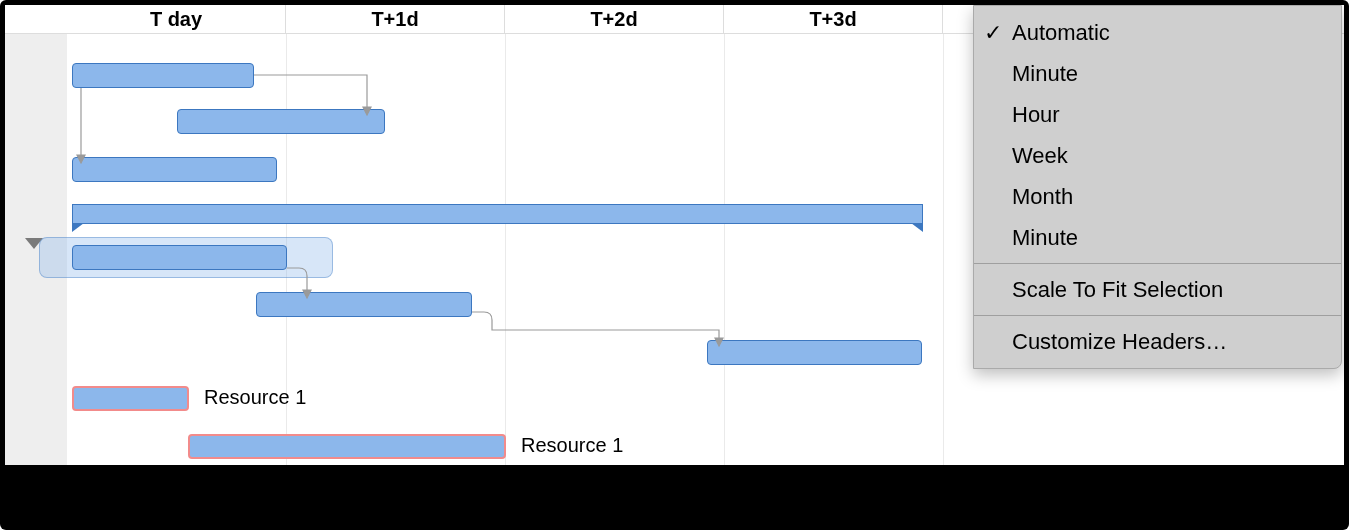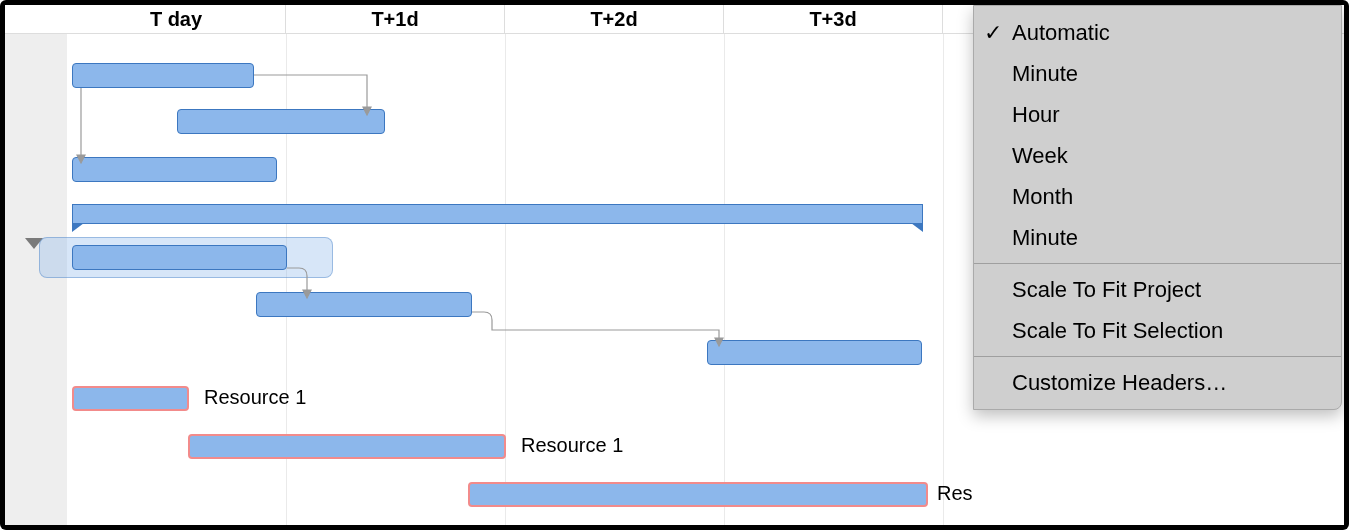--- a/index.html
+++ b/index.html
@@ -7,21 +7,21 @@
   .frame {
     position: relative;
     width: 1349px;
     height: 530px;
     background: #000;
     border-radius: 6px;
   }
   .inner {
     position: absolute;
     left: 5px; top: 5px;
-    width: 1339px; height: 520px;
+    width: 1339px; height: 460px;
     background: #8b5cf6;
     overflow: hidden;
   }
   
   .header {
     position: absolute;
     left: 0; top: 0; right: 0; height: 29px;
     background: #fff;
     border-bottom: 1px solid #ddd;
   }
@@ -220,20 +220,19 @@
     </div>
 
     <div class="menu">
       <div class="menu-item checked">Automatic</div>
       <div class="menu-item">Minute</div>
       <div class="menu-item">Hour</div>
       <div class="menu-item">Week</div>
       <div class="menu-item">Month</div>
       <div class="menu-item">Minute</div>
       <div class="menu-sep"></div>
-      <div class="menu-item">Scale To Fit Project</div>
       <div class="menu-item">Scale To Fit Selection</div>
       <div class="menu-sep"></div>
       <div class="menu-item">Customize Headers…</div>
     </div>
 
   </div>
 </div>
 
 </body></html>

